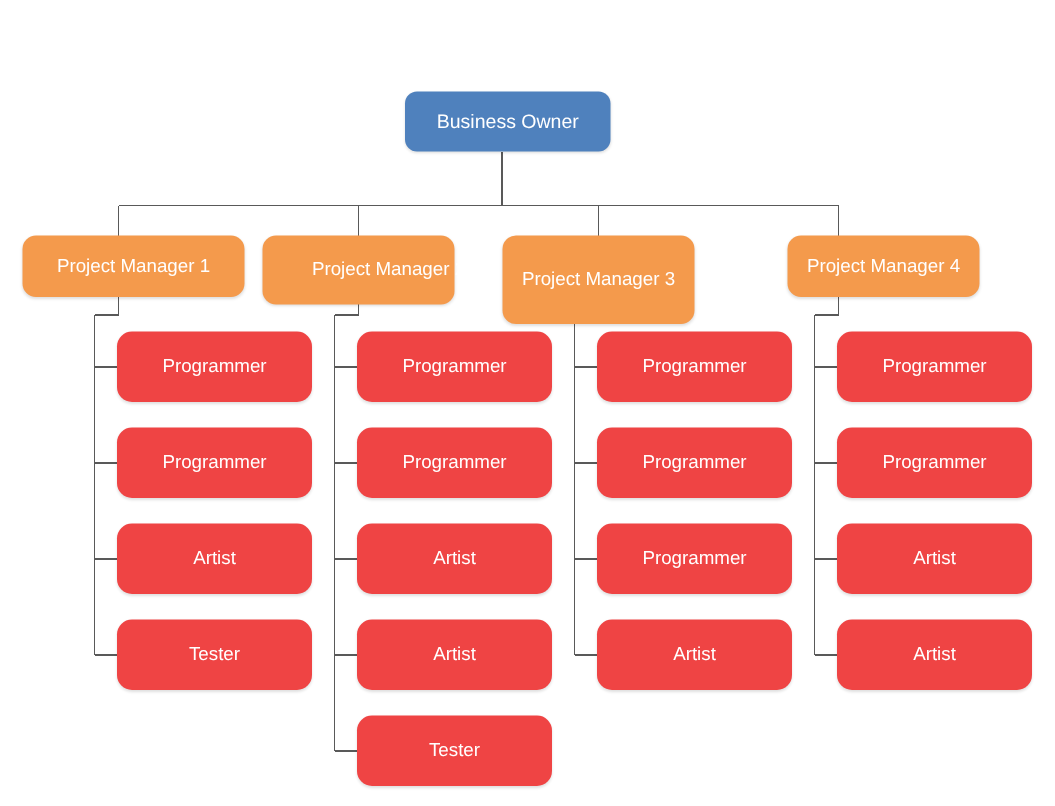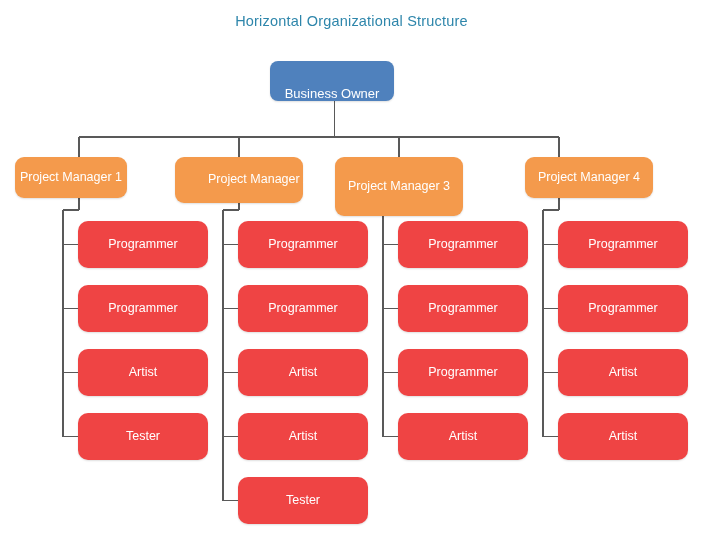--- a/index.html
+++ b/index.html
@@ -100,27 +100,26 @@
       <line x1="559" y1="137" x2="559" y2="157" stroke="#595959" stroke-width="1.2" shape-rendering="crispEdges"></line>
       <line x1="559" y1="198" x2="559" y2="210" stroke="#595959" stroke-width="1.2" shape-rendering="crispEdges"></line>
       <line x1="543" y1="210" x2="559" y2="210" stroke="#595959" stroke-width="1.2" shape-rendering="crispEdges"></line>
       <line x1="543" y1="210" x2="543" y2="436.5" stroke="#595959" stroke-width="1.2" shape-rendering="crispEdges"></line>
       <line x1="543" y1="244.5" x2="558" y2="244.5" stroke="#595959" stroke-width="1.2" shape-rendering="crispEdges"></line>
       <line x1="543" y1="308.5" x2="558" y2="308.5" stroke="#595959" stroke-width="1.2" shape-rendering="crispEdges"></line>
       <line x1="543" y1="372.5" x2="558" y2="372.5" stroke="#595959" stroke-width="1.2" shape-rendering="crispEdges"></line>
       <line x1="543" y1="436.5" x2="558" y2="436.5" stroke="#595959" stroke-width="1.2" shape-rendering="crispEdges"></line>
     </svg>
 
-  <div class="chart-title">Horizontal Organizational Structure</div>
 
   <div id="node-layer">
-      <div class="node node-root" style="left: 270px; top: 61px; width: 124px; height: 40px; align-items: flex-end;">
+      <div class="node node-root" style="left: 270px; top: 61px; width: 137px; height: 40px;">
         <span>Business Owner</span>
       </div>
-      <div class="node node-manager" style="left: 15px; top: 157px; width: 112px; height: 41px;">
+      <div class="node node-manager" style="left: 15px; top: 157px; width: 148px; height: 41px;">
         <span>Project Manager 1</span>
       </div>
       <div class="node node-staff" style="left: 78px; top: 221px; width: 130px; height: 47px;">
         <span>Programmer</span>
       </div>
       <div class="node node-staff" style="left: 78px; top: 285px; width: 130px; height: 47px;">
         <span>Programmer</span>
       </div>
       <div class="node node-staff" style="left: 78px; top: 349px; width: 130px; height: 47px;">
         <span>Artist</span>

